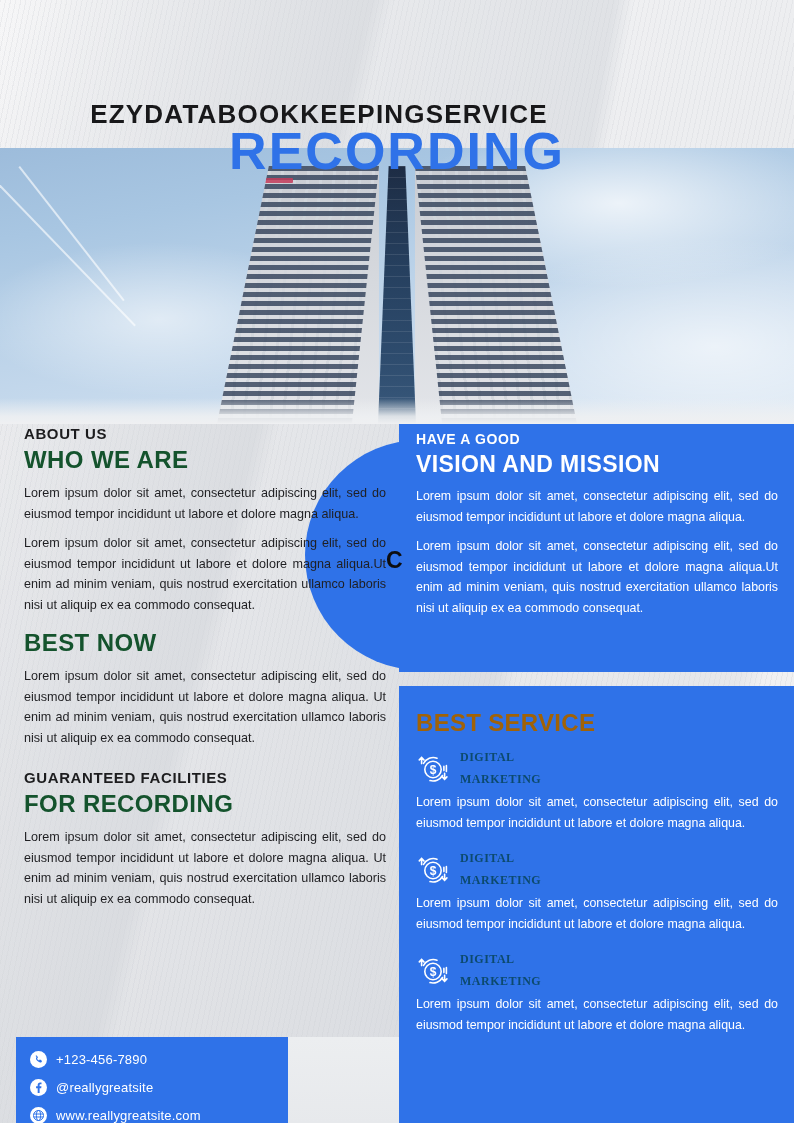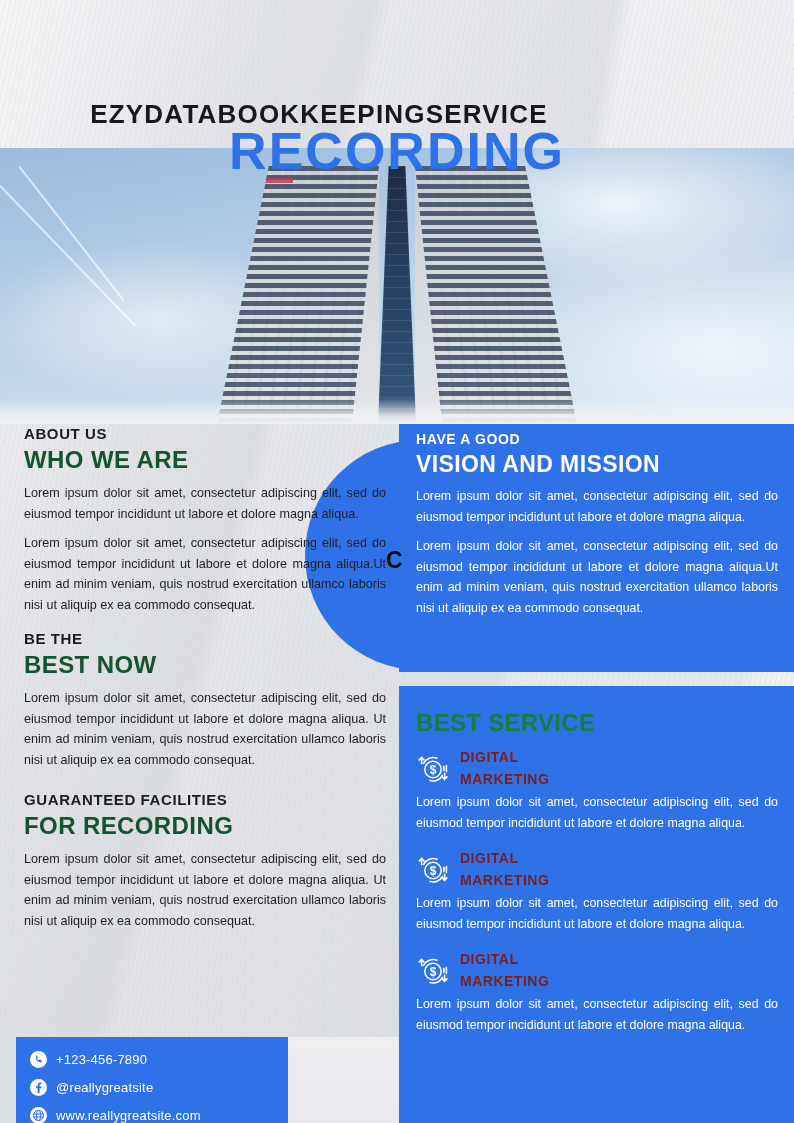--- a/index.html
+++ b/index.html
@@ -131,29 +131,30 @@
     font-size:23px;font-weight:700;letter-spacing:.4px;color:#ffffff;
     line-height:27px;margin:0 0 8px 0;
   }
   .body-w{
     font-size:12.4px;line-height:20.5px;color:#ffffff;text-align:justify;
     margin:0 0 9px 0;
   }
 
   .service-inner{position:absolute;left:416px;top:708px;width:362px;z-index:6;}
   .service-title{
-    font-size:24px;font-weight:700;letter-spacing:.3px;color:#15803d;
+    font-size:24px;font-weight:700;letter-spacing:.3px;color:#a16207;
     line-height:30px;margin:0 0 8px 0;
   }
   .svc{margin-bottom:14px;}
   .svc-head{display:flex;align-items:center;gap:10px;}
   .svc-icon{flex:0 0 auto;width:34px;height:34px;}
   .svc-label{
-    font-size:14px;font-weight:700;letter-spacing:.5px;color:#7f1d1d;
+    font-size:12px;font-weight:700;letter-spacing:.5px;color:#0c4a6e;
     line-height:22px;
+    font-family:Liberation Serif, serif;
   }
   .svc-body{
     font-size:12.4px;line-height:20.5px;color:#ffffff;text-align:justify;
     margin:2px 0 0 0;
   }
 
   
   .footer{
     position:absolute;left:16px;top:1037px;width:272px;height:86px;
     background:#2f72e8;z-index:5;
@@ -205,21 +206,20 @@
   <div class="left-col">
 
     <div class="blk">
       <p class="eyebrow">ABOUT US</p>
       <p class="headline">WHO WE ARE</p>
       <p class="body-text">Lorem ipsum dolor sit amet, consectetur adipiscing elit, sed do eiusmod tempor incididunt ut labore et dolore magna aliqua.</p>
       <p class="body-text">Lorem ipsum dolor sit amet, consectetur adipiscing elit, sed do eiusmod tempor incididunt ut labore et dolore magna aliqua.Ut enim ad minim veniam, quis nostrud exercitation ullamco laboris nisi ut aliquip ex ea commodo consequat.</p>
     </div>
 
     <div class="blk-sp">
-      <p class="eyebrow">BE THE</p>
       <p class="headline">BEST NOW</p>
       <p class="body-text">Lorem ipsum dolor sit amet, consectetur adipiscing elit, sed do eiusmod tempor incididunt ut labore et dolore magna aliqua. Ut enim ad minim veniam, quis nostrud exercitation ullamco laboris nisi ut aliquip ex ea commodo consequat.</p>
     </div>
 
     <div class="blk">
       <p class="eyebrow">GUARANTEED FACILITIES</p>
       <p class="headline">FOR RECORDING</p>
       <p class="body-text">Lorem ipsum dolor sit amet, consectetur adipiscing elit, sed do eiusmod tempor incididunt ut labore et dolore magna aliqua. Ut enim ad minim veniam, quis nostrud exercitation ullamco laboris nisi ut aliquip ex ea commodo consequat.</p>
     </div>
 

